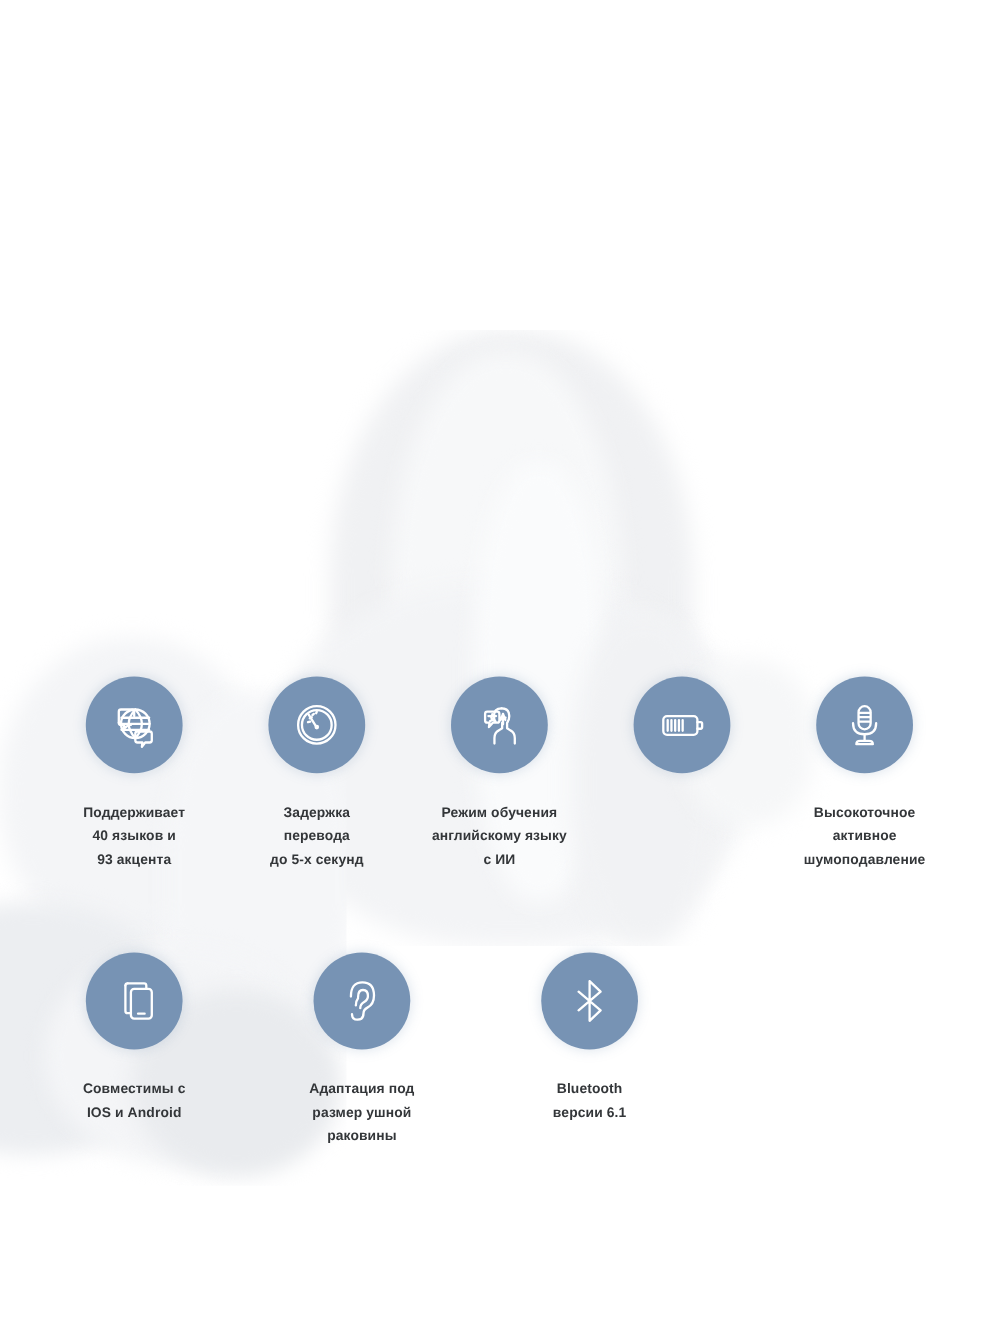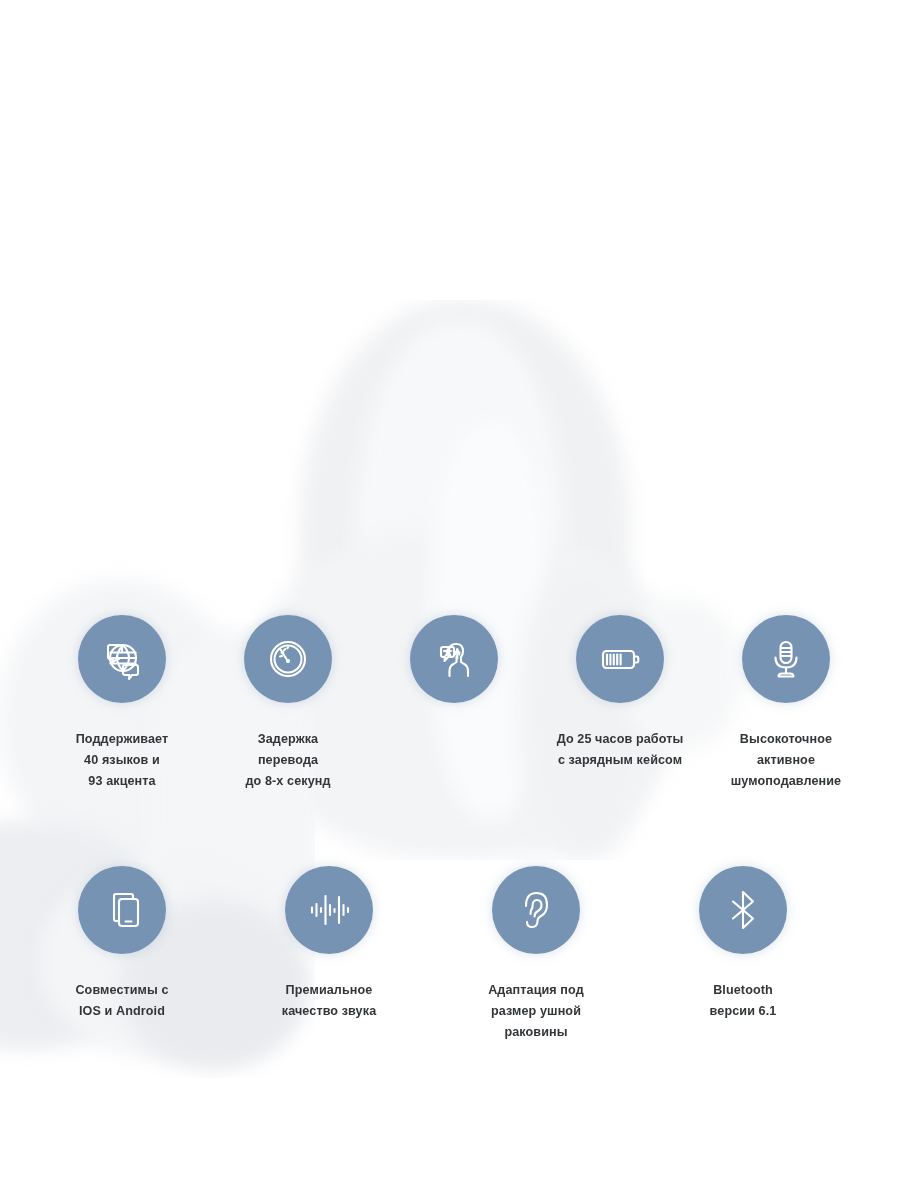--- a/index.html
+++ b/index.html
@@ -183,54 +183,55 @@
           <path d="M24 26.5 L16.5 14.5" stroke-width="2.4"></path>
           <circle class="filled" cx="24" cy="26" r="2.1"></circle>
           <path d="M16 21.5 L18 21" stroke-width="1.5"></path>
           <path d="M17.6 18 L19.4 17.1" stroke-width="1.5"></path>
           <path d="M20 15.2 L21.3 14" stroke-width="1.5"></path>
           <path d="M23.4 13.4 L24 12" stroke-width="1.5"></path>
         </svg>
       </div>
       <div class="caption">Задержка
 перевода
-до 8-х секунд</div>
+до 5-х секунд</div>
     </div>
 
     <div class="feature-cell">
       <div class="icon-circle">
         <svg viewBox="0 0 48 48">
           <path d="M26 9 Q33 9 33 16 Q33 20 31 22 L31 27 L34 29 Q38 31 38 36 L38 41"></path>
           <path d="M19.5 41 L19.5 36 Q19.5 31 23.5 29 L26.5 27 L26.5 22"></path>
           <path d="M26 9 Q19 9 19 16 Q19 19 20.5 21"></path>
           <path d="M27.3 23.5 L27.3 17.5"></path>
           <path d="M25 17.5 L29.6 17.5"></path>
           <path d="M27.3 14 L25.2 19.5 M27.3 14 L29.4 19.5 M25.9 18 L28.7 18"></path>
           <path d="M13 12 L22 12 Q24 12 24 14 L24 20 Q24 22 22 22 L18 22 L14.5 26 L15 22 L13 22 Q11 22 11 20 L11 14 Q11 12 13 12Z"></path>
           <path d="M14 16 L21 16 M17.5 14.3 L17.5 16"></path>
           <path d="M19 16 Q19 19.5 15.5 20.5"></path>
           <path d="M16.5 16 Q16.5 19.5 20 20.5"></path>
         </svg>
       </div>
+      <div class="caption">Режим обучения
+английскому языку
+с ИИ</div>
     </div>
 
     <div class="feature-cell">
       <div class="icon-circle">
         <svg viewBox="0 0 48 48">
           <rect x="7" y="16" width="31" height="17" rx="3.4"></rect>
           <path d="M38 21.5 L41 21.5 Q42.3 21.5 42.3 23 L42.3 26 Q42.3 27.5 41 27.5 L38 27.5"></path>
           <path d="M11 19.6 L11 29.4" stroke-width="2.3"></path>
           <path d="M14.4 19.6 L14.4 29.4" stroke-width="2.3"></path>
           <path d="M17.8 19.6 L17.8 29.4" stroke-width="2.3"></path>
           <path d="M21.2 19.6 L21.2 29.4" stroke-width="2.3"></path>
           <path d="M24.6 19.6 L24.6 29.4" stroke-width="2.3"></path>
         </svg>
       </div>
-      <div class="caption">До 25 часов работы
-с зарядным кейсом</div>
     </div>
 
     <div class="feature-cell">
       <div class="icon-circle">
         <svg viewBox="0 0 48 48">
           <rect x="18.5" y="7" width="11" height="21" rx="5.5"></rect>
           <path d="M19 13 L29 13 M19 17 L29 17 M19 21 L29 21"></path>
           <path d="M13.5 22.5 Q13.5 32.5 24 32.5 Q34.5 32.5 34.5 22.5"></path>
           <path d="M24 32.5 L24 38"></path>
           <path d="M16.5 41.5 Q16.5 38.5 20 38.5 L28 38.5 Q31.5 38.5 31.5 41.5 Z"></path>
@@ -252,37 +253,20 @@
           <path d="M16 10 L16 33 Q16 35 18 35 L21 35"></path>
           <path d="M16 10 Q16 8 18 8"></path>
           <rect x="21" y="13" width="19" height="27" rx="3"></rect>
           <path d="M27.5 35.5 L33.5 35.5" stroke-width="2.6"></path>
         </svg>
       </div>
       <div class="caption">Совместимы с
 IOS и Android</div>
     </div>
 
-    <div class="feature-cell">
-      <div class="icon-circle">
-        <svg viewBox="0 0 48 48">
-          <path d="M7 21.5 L7 26.5" stroke-width="2.6"></path>
-          <path d="M11.5 18 L11.5 30" stroke-width="2.6"></path>
-          <path d="M16 22 L16 26" stroke-width="2.6"></path>
-          <path d="M20.5 10 L20.5 38" stroke-width="2.6"></path>
-          <path d="M25 19 L25 29" stroke-width="2.6"></path>
-          <path d="M29.5 23 L29.5 26" stroke-width="2.6"></path>
-          <path d="M34 11 L34 37" stroke-width="2.6"></path>
-          <path d="M38.5 19 L38.5 29" stroke-width="2.6"></path>
-          <path d="M43 22 L43 26" stroke-width="2.6"></path>
-        </svg>
-      </div>
-      <div class="caption">Премиальное
-качество звука</div>
-    </div>
 
 
     <div class="feature-cell">
       <div class="icon-circle">
         <svg viewBox="0 0 48 48">
           <path d="M14 20 Q14 7 24.5 7 Q35 7 35 19 Q35 27 29 30 Q25.5 31.8 25.5 35 Q25.5 41 20 41 Q15 41 15 36"></path>
           <path d="M20.5 20.5 Q20.5 14 25 14 Q29.5 14 29.5 19.5 Q29.5 23 26 25 Q22.5 27 22.5 30.5"></path>
           <path d="M20.5 21.5 Q18.5 24 18.5 28"></path>
         </svg>
       </div>

